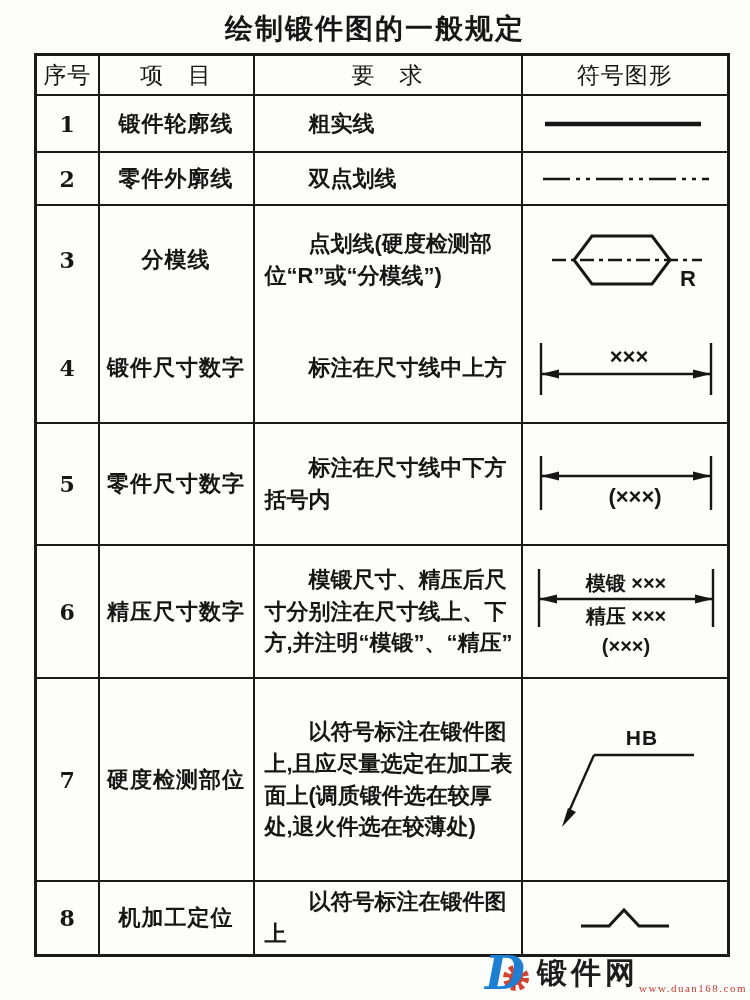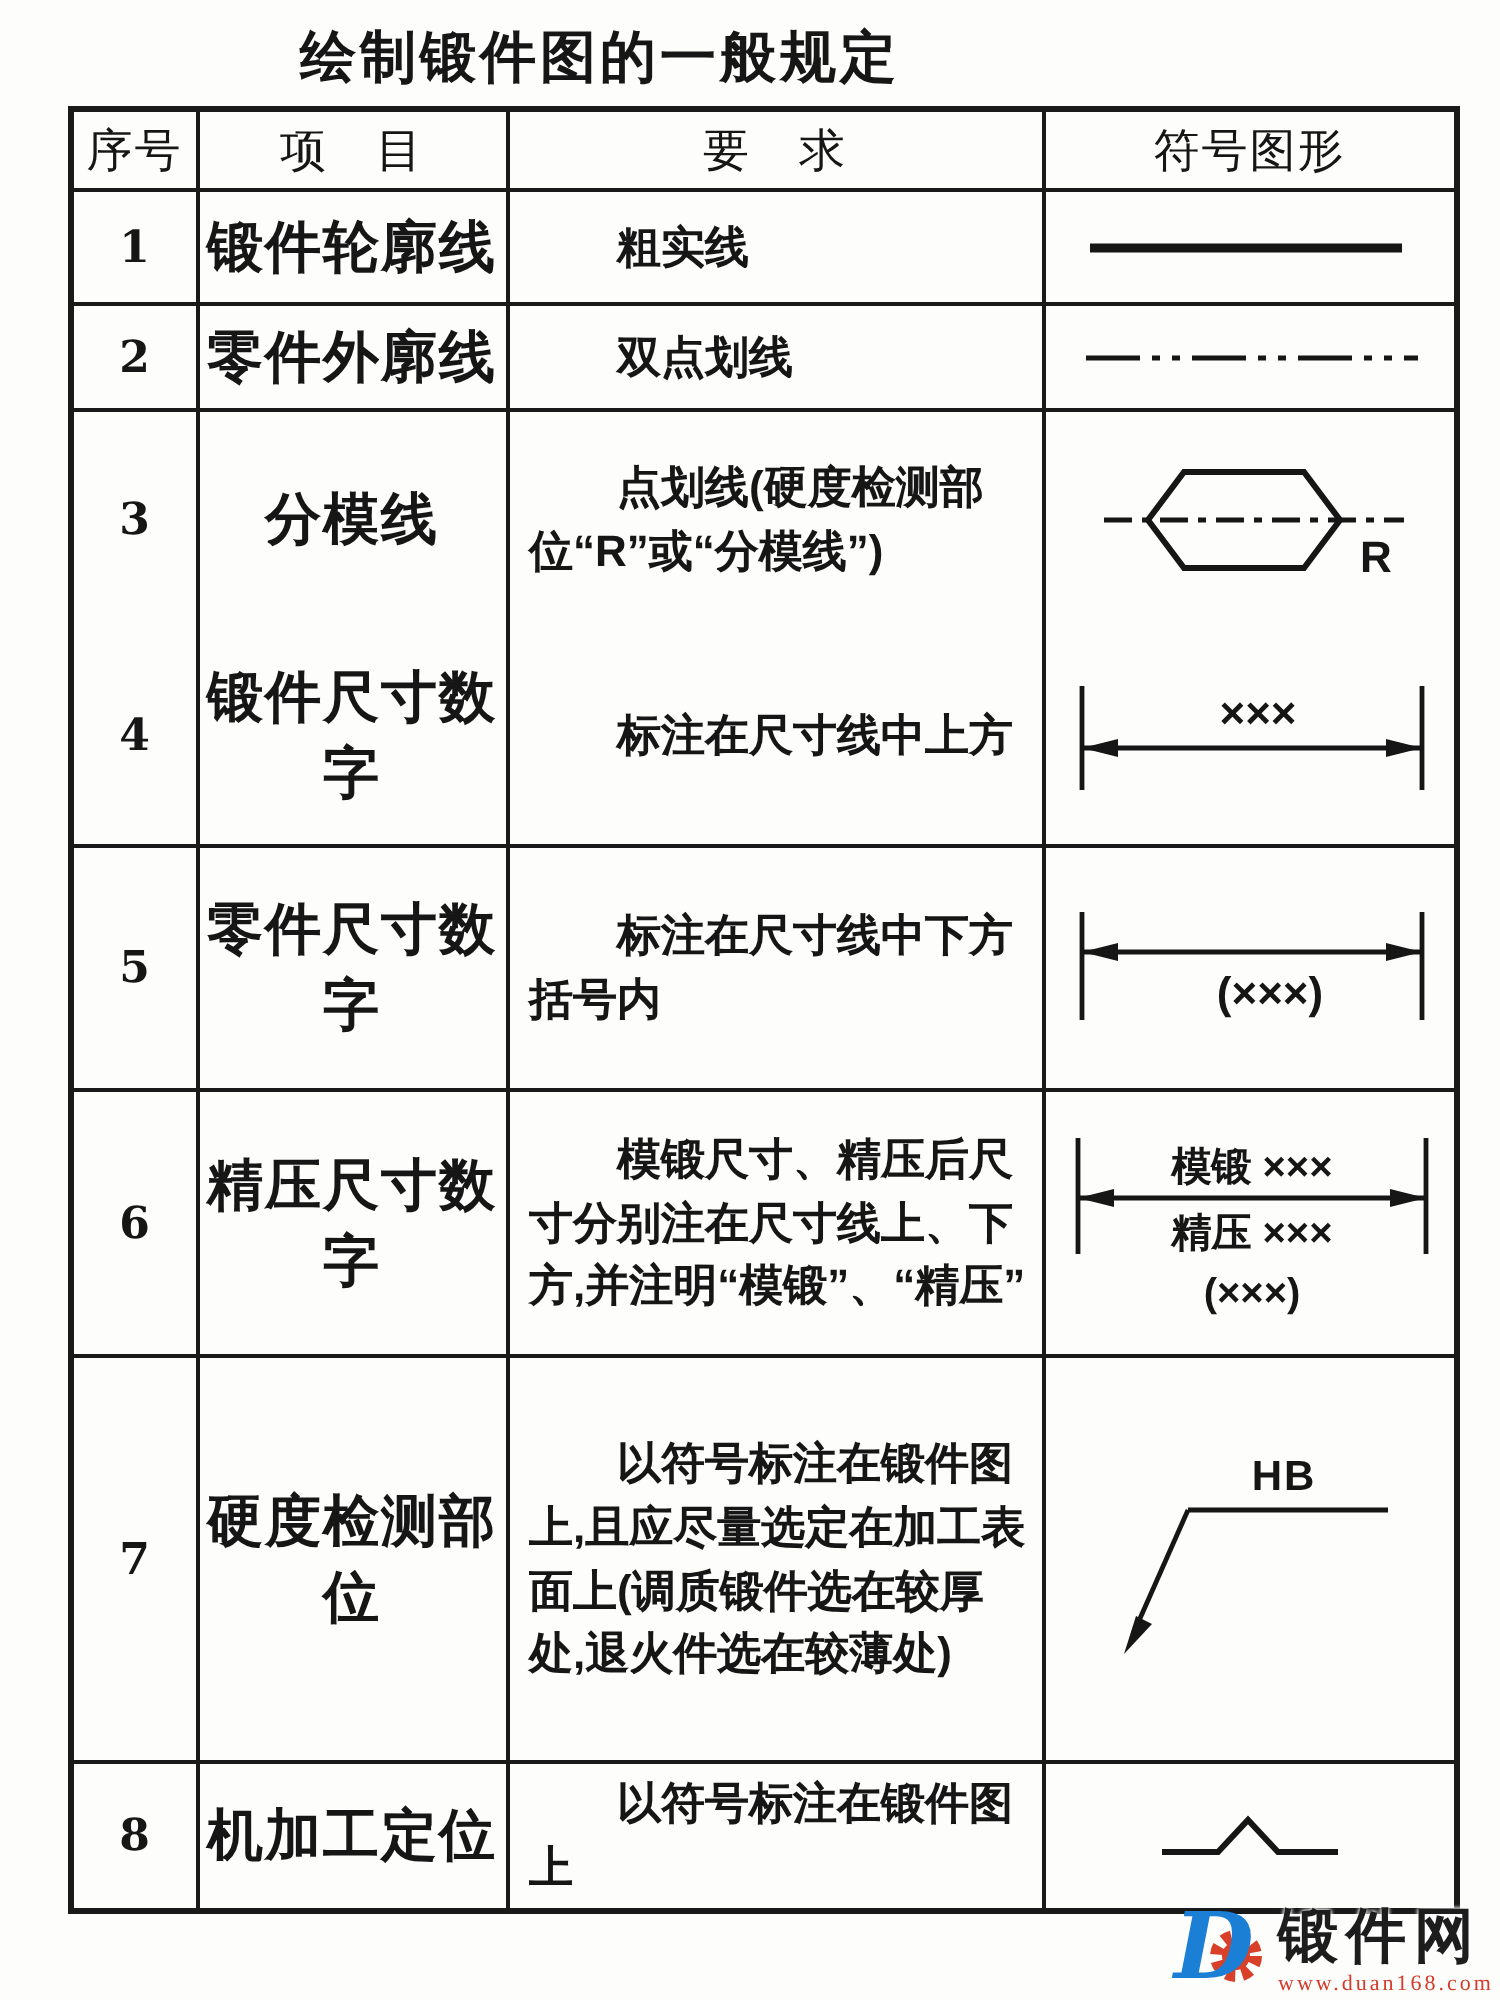--- a/index.html
+++ b/index.html
@@ -3,54 +3,54 @@
 <meta charset="utf-8">
 <style>
   html,body{margin:0;padding:0;}
   body{
     width:750px;height:1000px;position:relative;overflow:hidden;
     background:#fdfdfc;color:#161616;
     font-family:"Liberation Sans","DejaVu Sans",sans-serif;
   }
   .page-title{
     position:absolute;top:10px;left:0;width:750px;box-sizing:border-box;
-    padding-left:150px;
+    text-align:center;
     font-size:28px;font-weight:bold;letter-spacing:2px;
   }
   table.rules{
     position:absolute;left:34px;top:53px;width:693px;
     border-collapse:collapse;table-layout:fixed;
     border:3px solid #1a1a1a;
   }
   .rules td,.rules th{
     border:2px solid #1a1a1a;
     font-weight:600;
     vertical-align:middle;
     padding:0;
   }
   .rules th{height:38px;font-size:23px;letter-spacing:1px;font-weight:400;}
   td.no{ text-align:center;font-size:22px;font-family:"DejaVu Serif","Liberation Serif",serif;}
-  td.item{text-align:center;font-size:28px;letter-spacing:1px;}
+  td.item{text-align:center;font-size:22px;letter-spacing:1px;}
   td.req{font-size:22px;}
   td.req .rq{padding:4px 6px 4px 10px;text-indent:2em;line-height:1.45;}
   td.sym{text-align:center;}
   tr.r1{height:57px;} tr.r2{height:53px;} tr.r3{height:108px;} tr.r4{height:110px;}
   tr.r5{height:122px;} tr.r6{height:133px;} tr.r7{height:203px;} tr.r8{height:70px;}
   
   tr.r3 td{border-bottom:none;}
   tr.r4 td{border-top:none;}
   svg.symbol{display:block;margin:0 auto;}
   svg.symbol line, svg.symbol path, svg.symbol polyline{stroke:#161616;fill:none;}
   svg.symbol polygon{fill:#161616;stroke:none;}
   svg.symbol text{fill:#161616;font-family:"Liberation Sans","DejaVu Sans",sans-serif;}
   .watermark{
     position:absolute;right:3px;bottom:1px;display:flex;align-items:center;z-index:5;
   }
   .wm-logo{width:50px;height:52px;}
-  .wm-col{display:flex;flex-direction:column;align-items:flex-start;margin-left:4px;}
+  .wm-col{display:flex;flex-direction:row;align-items:flex-end;margin-left:4px;}
   .wm-name{font-size:30px;font-weight:bold;color:#1d1d1d;letter-spacing:4px;
     text-shadow:0 0 2px #fff,0 0 2px #fff;}
   .wm-url{font-size:11px;color:#d43a2a;letter-spacing:1.5px;margin-top:-3px;
     font-family:Liberation Serif, serif;}
 </style>
 </head>
 <body>
 
 <div class="page-title">绘制锻件图的一般规定</div>
 

